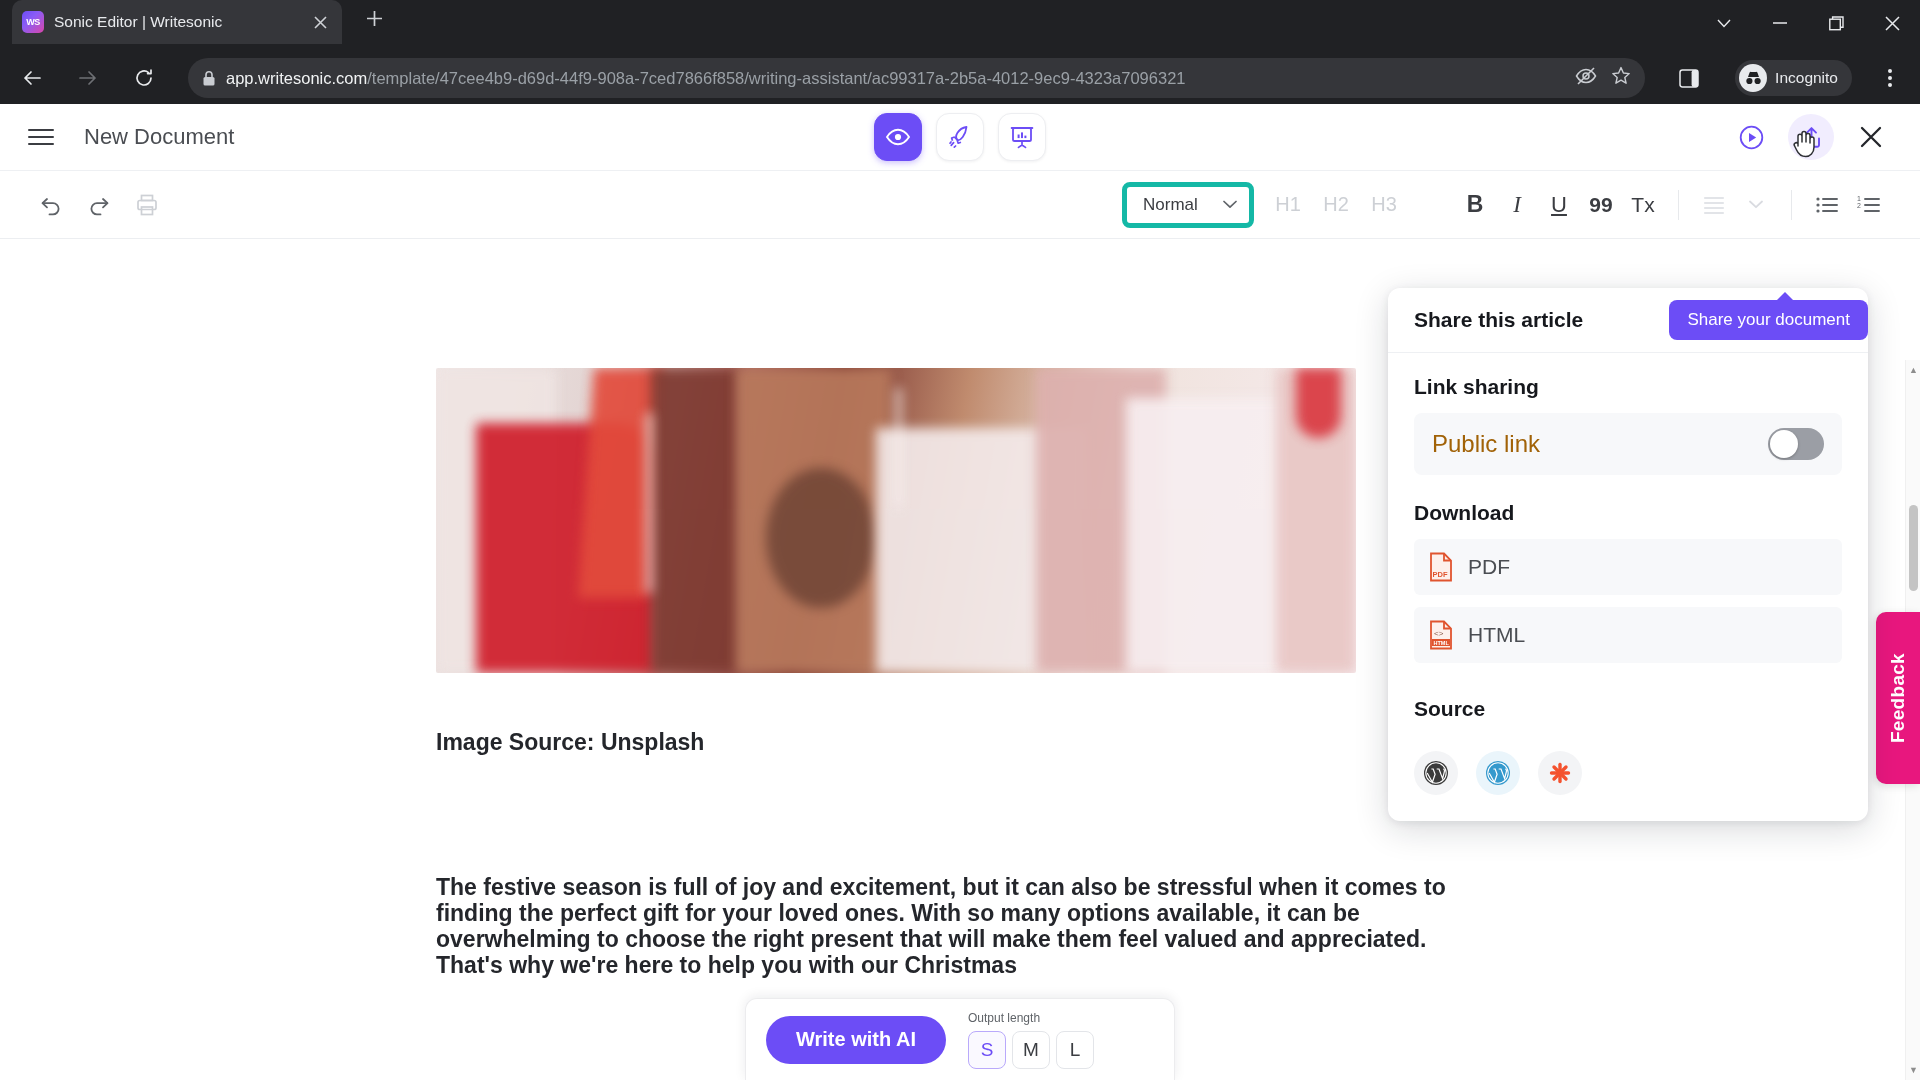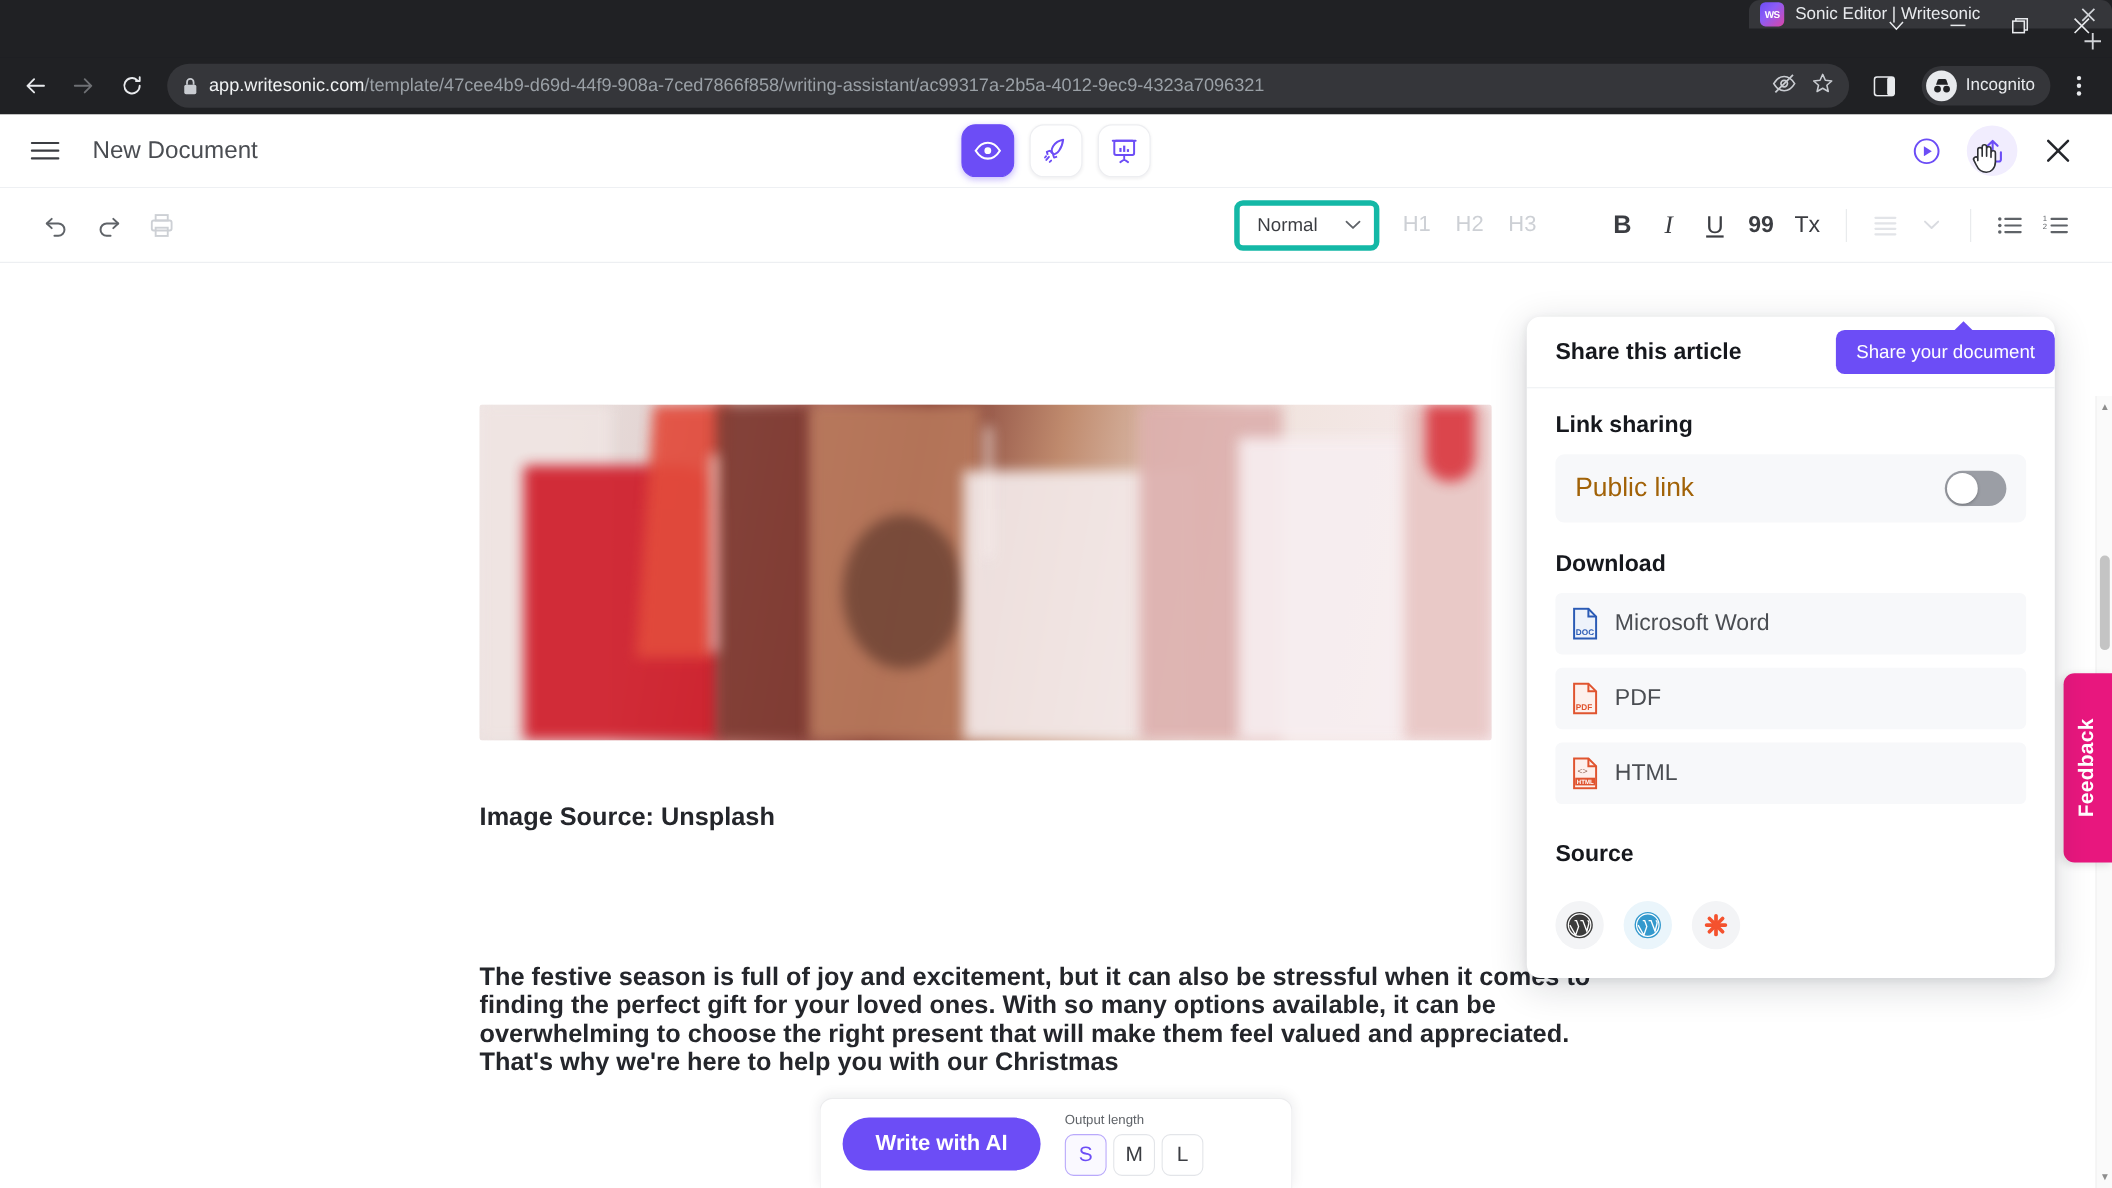--- a/index.html
+++ b/index.html
@@ -7,22 +7,22 @@
     width: 1920px; height: 1080px;
     overflow: hidden;
     font-family: "Liberation Sans", sans-serif;
     background: #202124;
   }
 
   
   .browser { width: 1920px; height: 1080px; position: relative; background: #202124; }
 
   .tabstrip {
-    height: 52px; background: #202124; display: flex; align-items: flex-end;
-    padding-left: 12px; position: relative; flex-direction: column;
+    height: 52px; background: #202124; display: flex; align-items: flex-start;
+    padding-left: 12px; position: relative;
   }
   .tab {
     height: 44px; width: 330px; background: #35363a; border-radius: 10px 10px 0 0;
     display: flex; align-items: center; padding: 0 10px; gap: 10px; position: relative;
   }
   .tab-favicon {
     width: 22px; height: 22px; border-radius: 5px; flex: none;
     background: linear-gradient(135deg,#6c4df6 0%, #8b5cf6 40%, #d946a8 100%);
     display: flex; align-items: center; justify-content: center;
     color: #fff; font-size: 9px; font-weight: bold; letter-spacing: -0.5px;
@@ -39,21 +39,21 @@
     color: #cfd2d6; font-size: 24px; font-weight: 300;
   }
   .win-controls {
     position: absolute; right: 0; top: 0; height: 46px; display: flex; align-items: center;
   }
   .win-btn { width: 56px; height: 46px; display:flex; align-items:center; justify-content:center; color:#e8eaed; }
   .win-btn svg { display:block; }
 
   .urlbar-row {
     height: 52px; background: #202124; display: flex; align-items: center;
-    padding: 0 12px; gap: 4px;
+    padding: 0 12px; gap: 16px;
   }
   .nav-btn { width: 40px; height: 40px; display:flex; align-items:center; justify-content:center;
     color:#e8eaed; border-radius: 50%; flex:none; }
   .nav-btn.disabled { color: #6e7074; }
   .omnibox {
     flex: 1; height: 40px; background: #35363a; border-radius: 20px;
     display: flex; align-items: center; padding: 0 14px; gap: 10px; margin: 0 8px;
     min-width: 0;
   }
   .lock-icon { color: #c9ccd1; flex:none; display:flex; }
@@ -536,30 +536,20 @@
           <span class="sp-row-label">Public link</span>
           <span class="toggle">
             <span class="knob"></span>
           </span>
         </div>
       </div>
 
       <div class="sp-section">
         <div class="sp-title">Download</div>
 
-        <div class="dl-row">
-          <span class="file-ico">
-            <svg width="26" height="30" viewBox="0 0 26 30">
-                <path d="M3 1.5 H16 L23 8.5 V28.5 H3 Z" stroke="#2b5bb5" stroke-width="1.8" fill="#eef3fb"></path>
-                <path d="M16 1.5 V8.5 H23" stroke="#2b5bb5" stroke-width="1.8" fill="none"></path>
-                <text x="4.5" y="25" font-size="7.5" font-weight="bold" fill="#2b5bb5" font-family="Liberation Sans, sans-serif">DOC</text>
-              </svg>
-          </span>
-          <span class="dl-label">Microsoft Word</span>
-        </div>
 
         <div class="dl-row">
           <span class="file-ico">
             <svg width="26" height="30" viewBox="0 0 26 30">
                 <path d="M3 1.5 H16 L23 8.5 V28.5 H3 Z" stroke="#e0542f" stroke-width="1.8" fill="#fdf0ec"></path>
                 <path d="M16 1.5 V8.5 H23" stroke="#e0542f" stroke-width="1.8" fill="none"></path>
                 <text x="4.5" y="25" font-size="7.5" font-weight="bold" fill="#e0542f" font-family="Liberation Sans, sans-serif">PDF</text>
               </svg>
           </span>
           <span class="dl-label">PDF</span>

